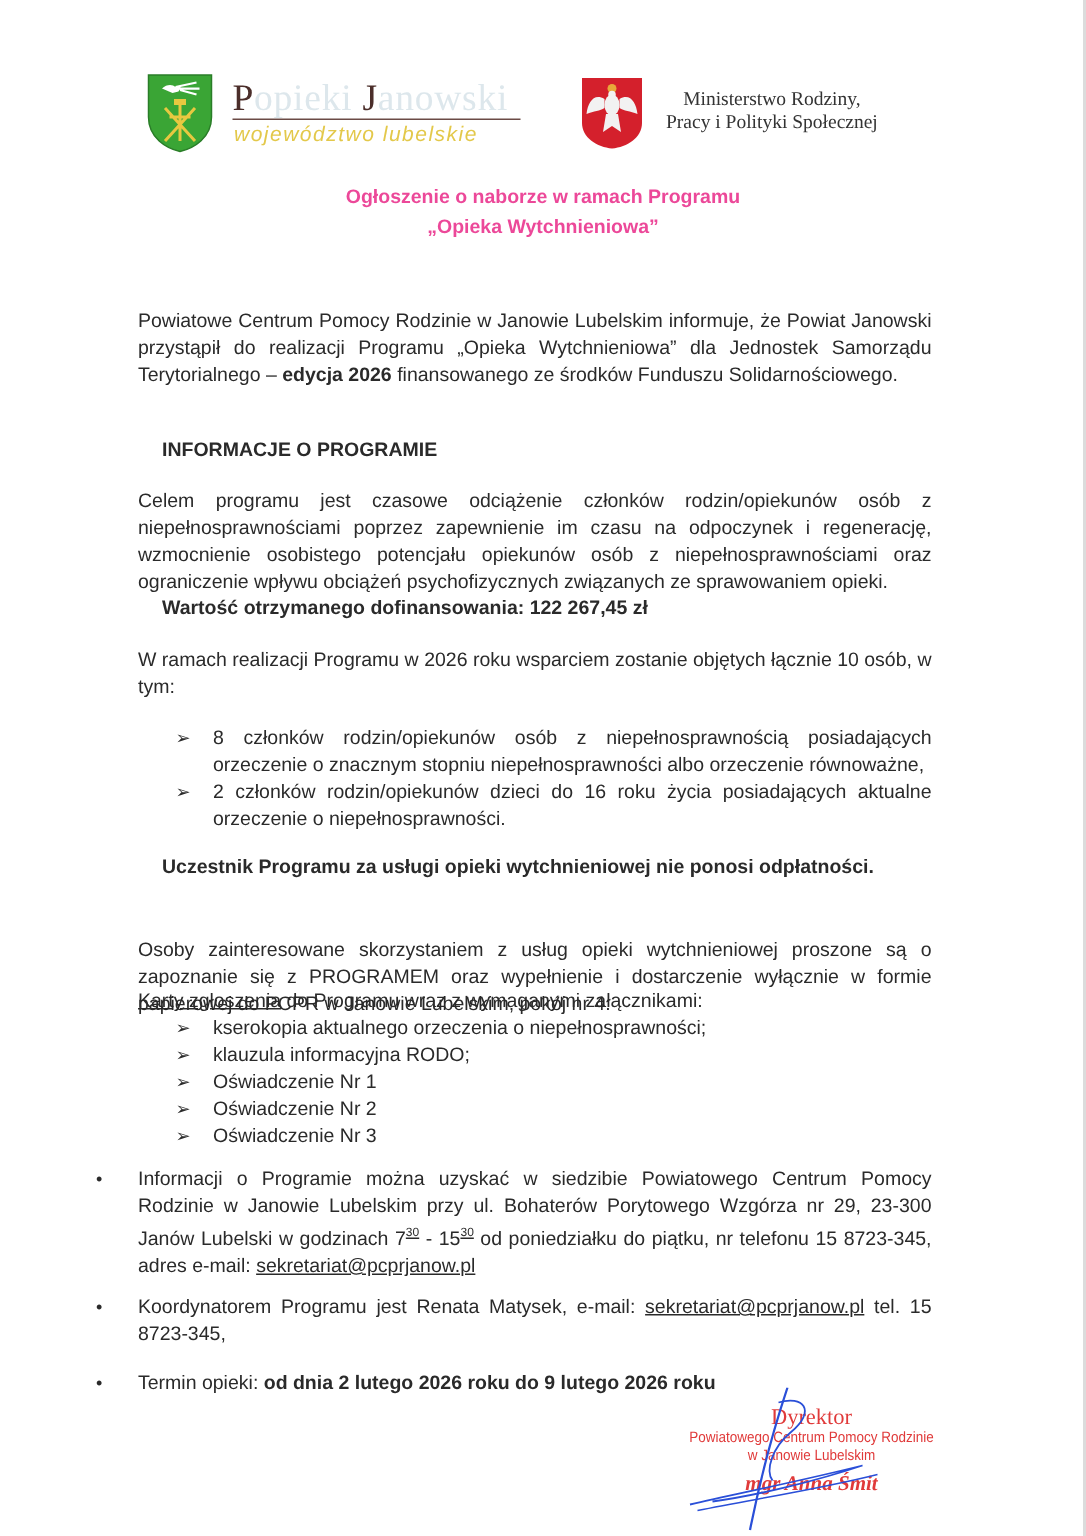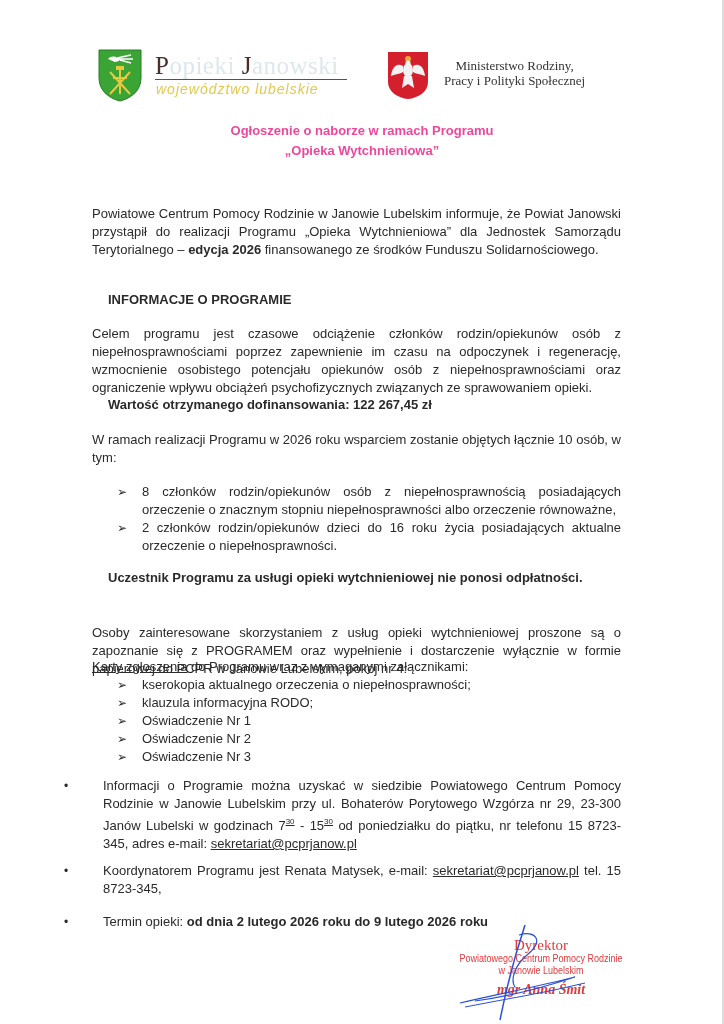--- a/index.html
+++ b/index.html
@@ -40,21 +40,21 @@
   .p { position: absolute; left: 92px; width: 529px; font-size: 13px; line-height: 18px; text-align: justify; color: #2a2a2a; }
   .p b { font-weight: bold; }
   .h { position: absolute; left: 92px; font-size: 13px; font-weight: bold; color: #2a2a2a; white-space: nowrap; margin-left: 16px; }
 
   .arrow-list { position: absolute; list-style: none; margin: 0; padding: 0; font-size: 13px; line-height: 18px; color: #2a2a2a; }
   .arrow-list li { position: relative; padding-left: 25px; text-align: justify; }
   .arrow-list li .arr { position: absolute; left: 0; top: 0; font-size: 12px; }
 
   .bullet-item { position: absolute; left: 64px; width: 557px; font-size: 13px; line-height: 18px; color: #2a2a2a; }
   .bullet-item .dot { position: absolute; left: 0; top: 0; width: 28px; font-size: 12px; }
-  .bullet-item .txt { margin-left: 39px; text-align: justify; }
+  .bullet-item .txt { margin-left: 28px; text-align: justify; }
   .u { text-decoration: underline; }
   sup.t { font-size: 8px; text-decoration: underline; vertical-align: 6px; }
 
   
   .stamp { position: absolute; left: 448px; top: 937px; width: 186px; height: 80px; text-align: center; color: #e03a3a; }
   .stamp .dyr { font-family: "Liberation Serif", serif; font-weight: normal; font-size: 15px; line-height: 16px; }
   .stamp .org { font-family: "Liberation Sans", sans-serif; font-size: 10px; line-height: 12px; transform: scaleX(0.9); white-space: nowrap; }
   .stamp .name { font-family: Liberation Serif, serif; font-style: italic; font-weight: bold; font-size: 14px; margin-top: 5px; }
   .sig { position: absolute; left: 455px; top: 925px; width: 170px; height: 100px; }
 </style>

